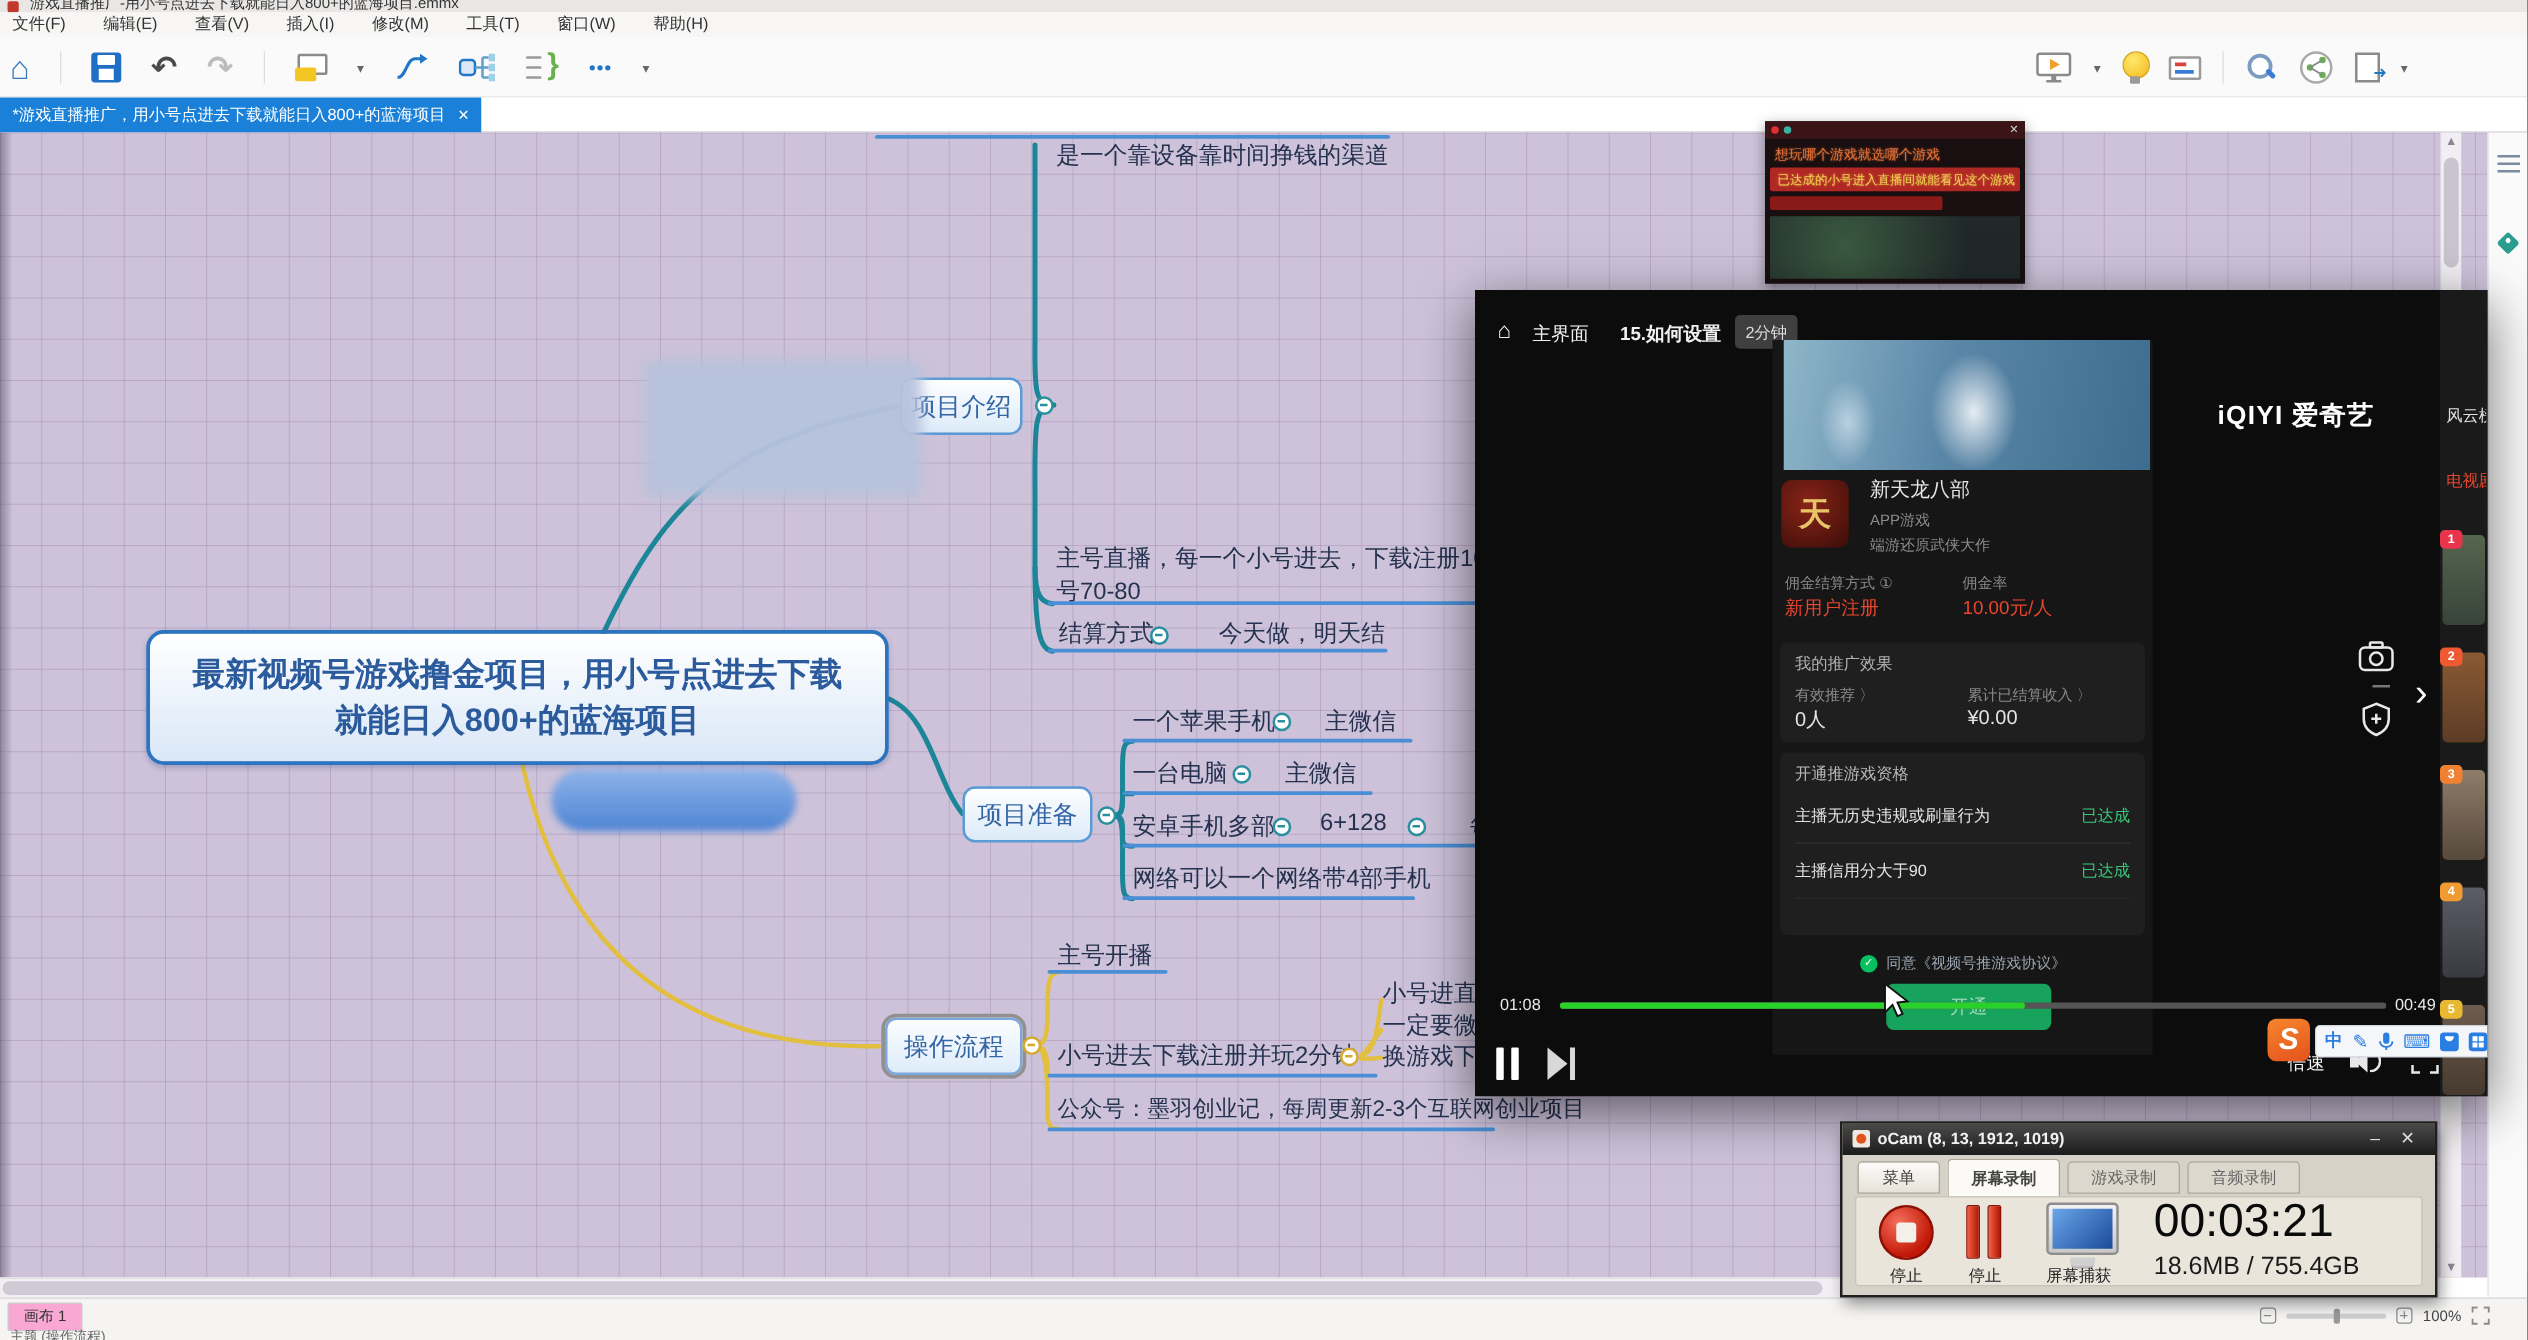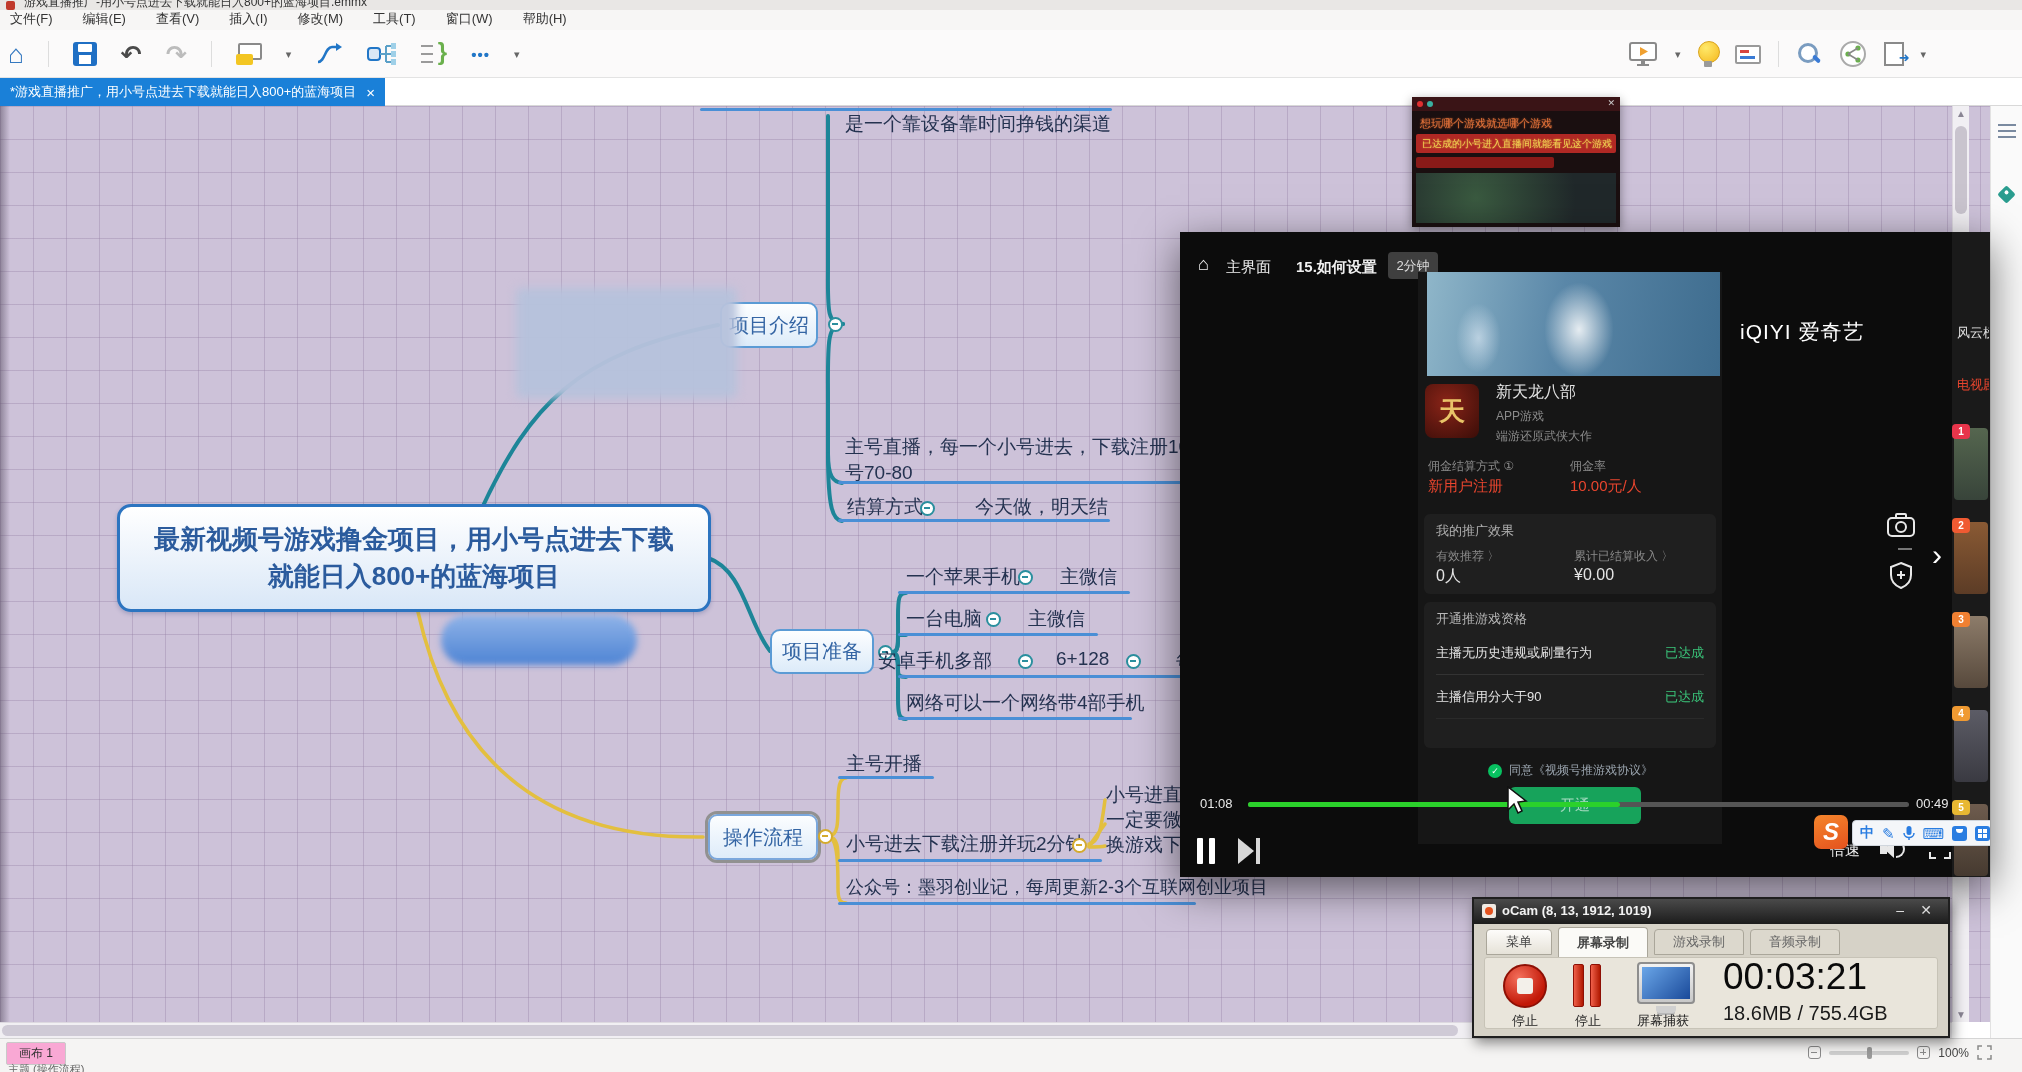--- a/index.html
+++ b/index.html
@@ -305,21 +305,21 @@
     <div class="mt" style="left:906px;top:458px;">一个苹果手机</div>
     <div class="conn" style="left:1018px;top:464px;"></div>
     <div class="mt" style="left:1060px;top:458px;">主微信</div>
     <div class="ul" style="left:898px;top:485px;width:232px;"></div>
 
     <div class="mt" style="left:906px;top:500px;">一台电脑</div>
     <div class="conn" style="left:986px;top:506px;"></div>
     <div class="mt" style="left:1028px;top:500px;">主微信</div>
     <div class="ul" style="left:898px;top:527px;width:200px;"></div>
 
-    <div class="mt" style="left:878px;top:542px;">安卓手机多部</div>
+    <div class="mt" style="left:906px;top:542px;">安卓手机多部</div>
     <div class="conn" style="left:1018px;top:548px;"></div>
     <div class="mt" style="left:1056px;top:542px;">6+128</div>
     <div class="conn" style="left:1126px;top:548px;"></div>
     <div class="mt" style="left:1176px;top:542px;">每</div>
     <div class="ul" style="left:898px;top:569px;width:302px;"></div>
 
     <div class="mt" style="left:906px;top:584px;">网络可以一个网络带4部手机</div>
     <div class="ul" style="left:898px;top:611px;width:234px;"></div>
 
     <div class="node" style="left:705px;top:705px;width:116px;height:52px;border:3px solid #919191;box-shadow:inset 0 0 0 2px #7aa7dc;border-radius:12px;">
@@ -354,21 +354,21 @@
     </div>
     <div class="r2"></div>
     <div class="img"></div>
   </div>
 
   <div id="player" class="abs">
     <span class="navtxt" style="left:18px;top:22px;font-size:18px;">⌂</span>
     <span class="navtxt" style="left:46px;top:26px;">主界面</span>
     <span class="navtxt" style="left:116px;top:26px;font-weight:bold;">15.如何设置</span>
     <div id="p-badge">2分钟</div>
-    <span style="position:absolute;left:560px;top:86px;color:#fff;font-size:21px;font-weight:normal;letter-spacing:1px;">iQIYI 爱奇艺</span>
+    <span style="position:absolute;left:594px;top:86px;color:#fff;font-size:21px;font-weight:bold;letter-spacing:1px;">iQIYI 爱奇艺</span>
 
     <div id="phone">
       <div id="p-banner"></div>
       <div id="p-gicon">
           <span>天</span>
         </div>
       <span class="pwhite" style="left:78px;top:110px;font-size:16px;">新天龙八部</span>
       <span class="pgray" style="left:78px;top:136px;">APP游戏</span>
       <span class="pgray" style="left:78px;top:156px;">端游还原武侠大作</span>
 

